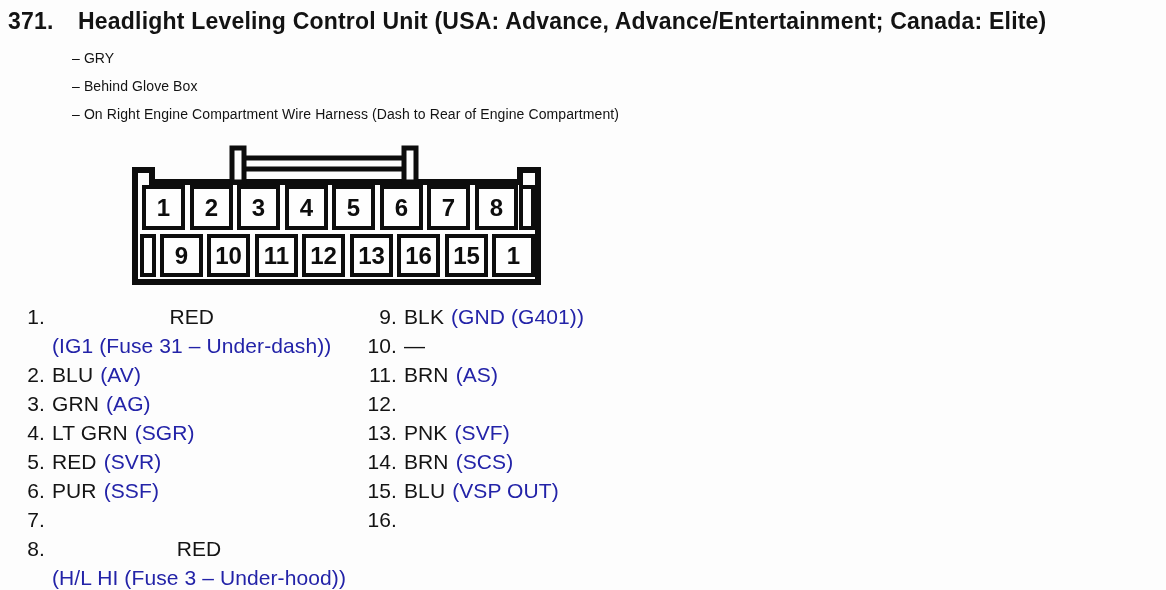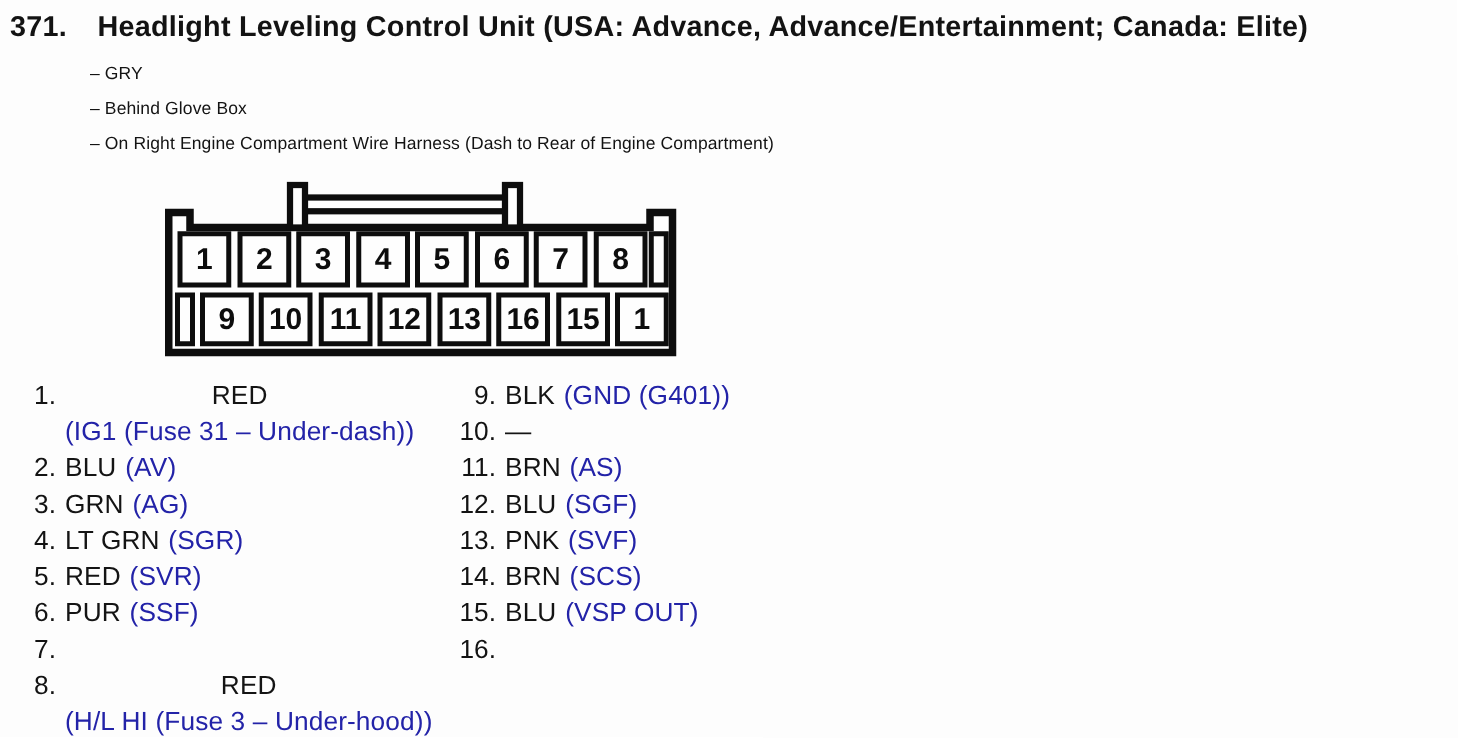--- a/index.html
+++ b/index.html
@@ -149,21 +149,20 @@
     <div class="pin-row">
       <span class="num">10.</span>
       <span class="desc"><span class="wire">—</span></span>
     </div>
     <div class="pin-row">
       <span class="num">11.</span>
       <span class="desc"><span class="wire">BRN</span><span class="sig">(AS)</span></span>
     </div>
     <div class="pin-row">
       <span class="num">12.</span>
-      <span class="desc"><span class="wire">BLU</span><span class="sig">(SGF)</span></span>
     </div>
     <div class="pin-row">
       <span class="num">13.</span>
       <span class="desc"><span class="wire">PNK</span><span class="sig">(SVF)</span></span>
     </div>
     <div class="pin-row">
       <span class="num">14.</span>
       <span class="desc"><span class="wire">BRN</span><span class="sig">(SCS)</span></span>
     </div>
     <div class="pin-row">

